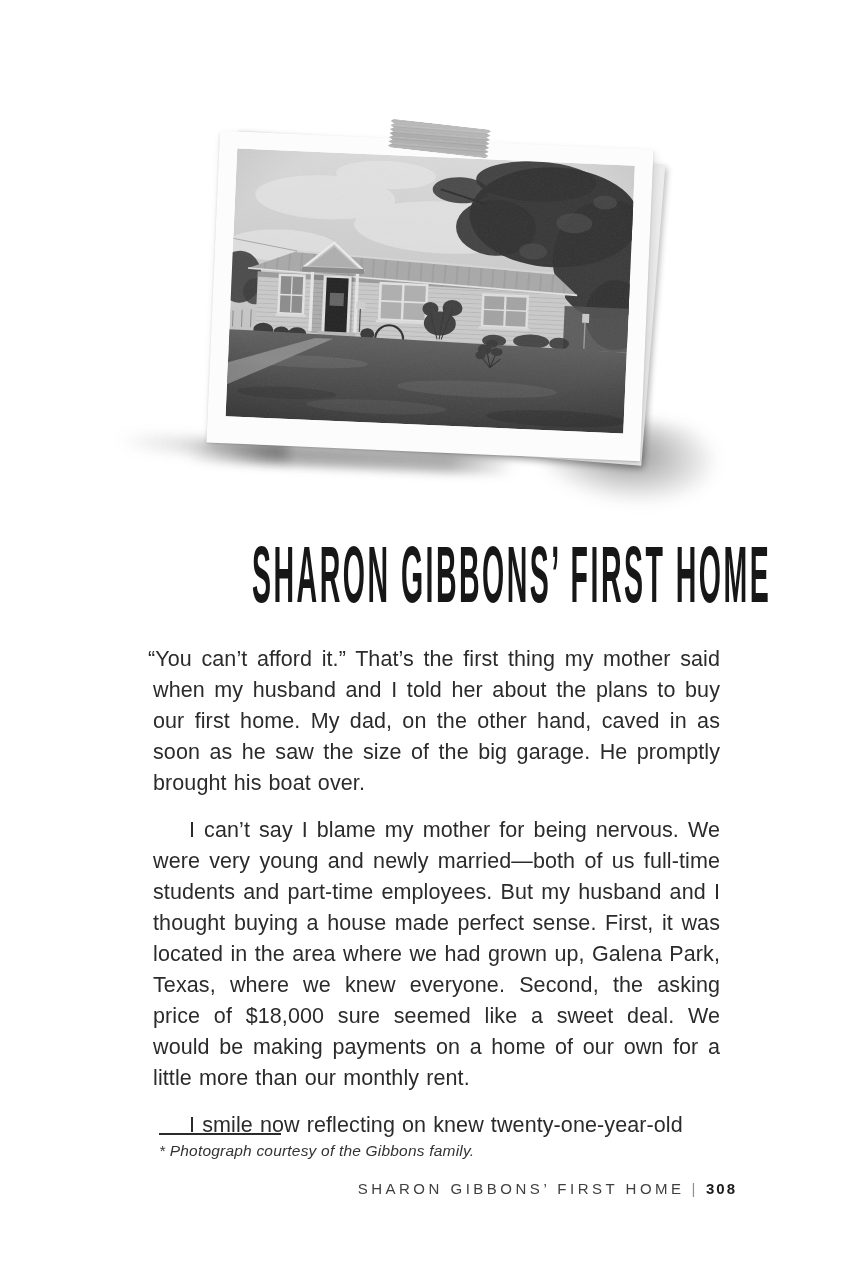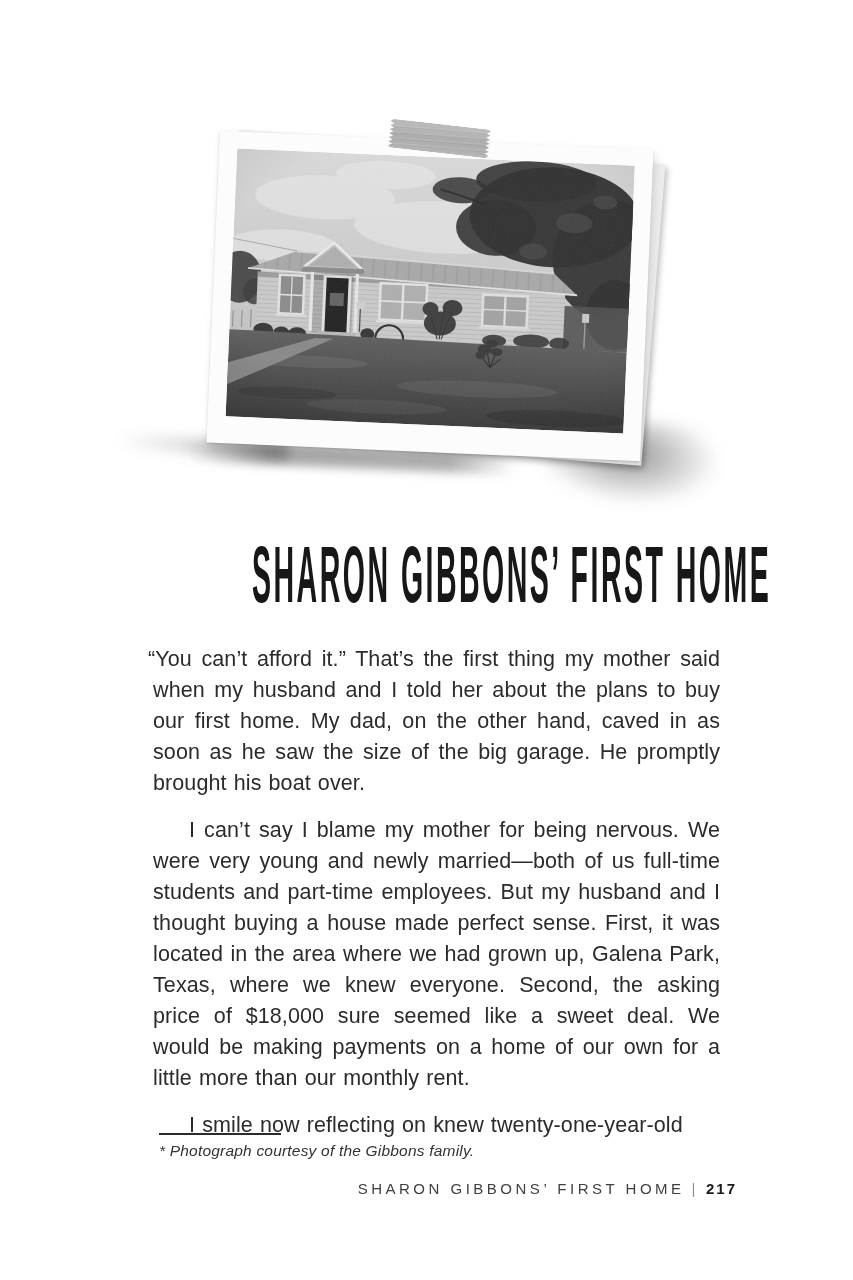--- a/index.html
+++ b/index.html
@@ -286,16 +286,16 @@
     <p class="p-indent">I can’t say I blame my mother for being nervous. We were very young and newly married—both of us full-time students and part-time employees. But my husband and I thought buying a house made perfect sense. First, it was located in the area where we had grown up, Galena Park, Texas, where we knew everyone. Second, the asking price of $18,000 sure seemed like a sweet deal. We would be making payments on a home of our own for a little more than our monthly rent.</p>
     <p class="p-indent">I smile now reflecting on knew twenty-one-year-old</p>
   </div>
 
   <div class="footnote">
     <div class="footnote-rule"></div>
     <p class="footnote-text">* Photograph courtesy of the Gibbons family.</p>
   </div>
 
   <div class="running-footer">
-    <span>SHARON GIBBONS’ FIRST HOME</span><span class="sep">|</span><span class="pagenum">217</span>
+    <span>SHARON GIBBONS’ FIRST HOME</span><span class="sep">|</span><span class="pagenum">308</span>
   </div>
 
 </div>
 
 </body></html>

